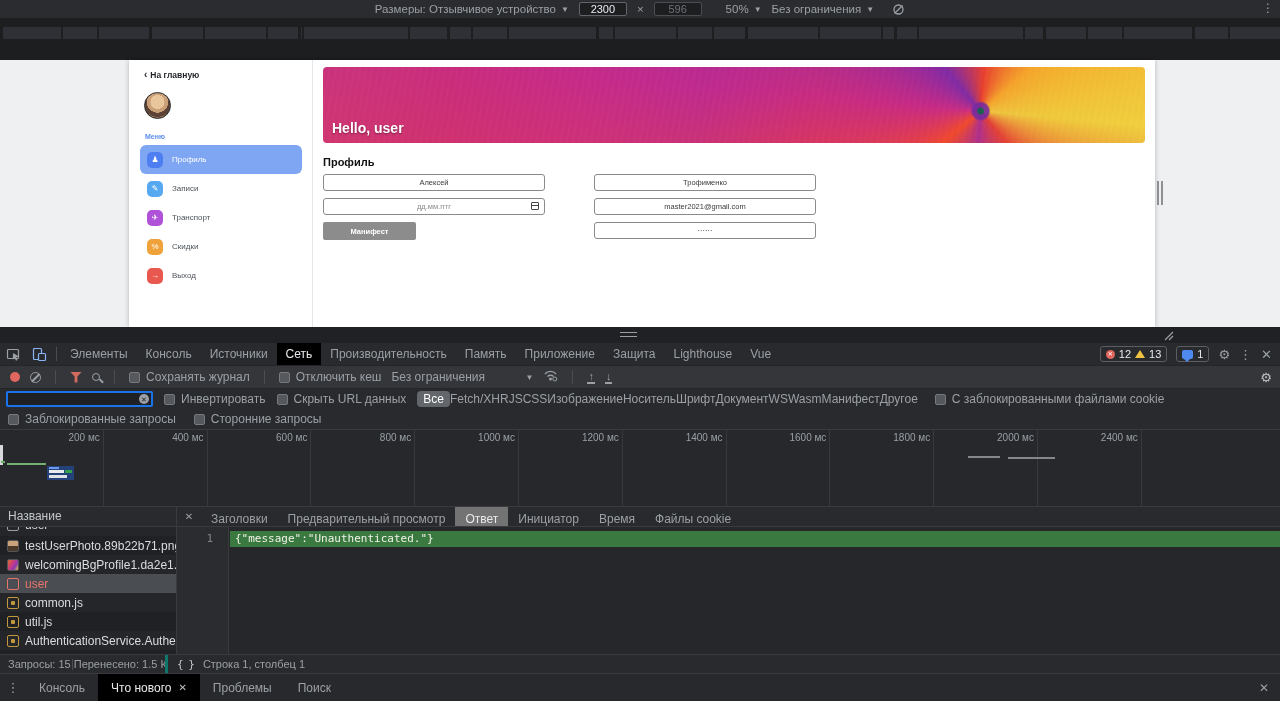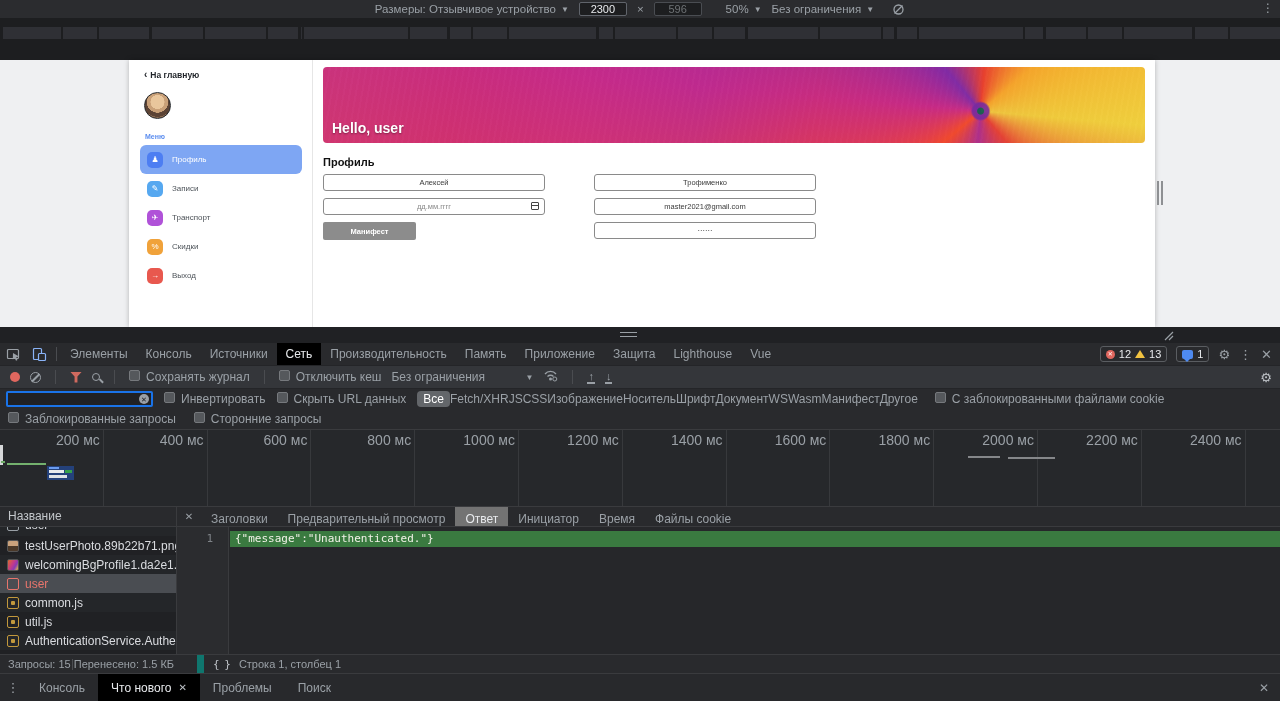--- a/index.html
+++ b/index.html
@@ -96,21 +96,21 @@
     display:flex;align-items:center;gap:10px;padding-left:10px;
     border-top:1px solid #242528;border-bottom:1px solid #242528}
   .rec-dot{width:10px;height:10px;border-radius:50%;background:#e0675f}
   .block-icon{width:11px;height:11px;border:1.5px solid #9aa0a6;border-radius:50%;position:relative}
   .block-icon:before{content:"";position:absolute;left:-1px;top:4px;width:11px;height:1.5px;background:#9aa0a6;transform:rotate(-45deg)}
   .funnel-icon{width:12px;height:11px;background:#d06a5f;
     clip-path:polygon(0 0,100% 0,62% 46%,62% 100%,38% 100%,38% 46%)}
   .search-icon{width:8px;height:8px;border:1.5px solid #9aa0a6;border-radius:50%;position:relative}
   .search-icon:before{content:"";position:absolute;left:6px;top:6px;width:5px;height:1.5px;background:#9aa0a6;transform:rotate(45deg)}
   .cb{width:11px;height:11px;background:#55585c;border:1px solid #76797d;border-radius:2px;flex:none}
-  .cb-row{display:flex;gap:6px;white-space:nowrap}
+  .cb-row{display:flex;align-items:center;gap:6px;white-space:nowrap}
   .throttle-dd{width:142px;display:flex;align-items:center;justify-content:space-between}
   .arrow-btn{font-size:11px;line-height:11px;color:#9aa0a6;border-bottom:2px solid #9aa0a6;padding:0 1px}
   .nt-gear{position:absolute;right:8px;font-size:13px;color:#bdc1c6}
 
   .filter-row1{position:absolute;top:389px;left:0;right:0;height:20px;background:#292a2d;
     display:flex;align-items:center;gap:11px;padding-left:6px}
   .filter-input-wrap{position:relative;width:147px;height:16px;flex:none}
   .filter-input{width:100%;height:100%;background:#202124;border:2px solid #1a73e8;border-radius:2px;
     color:#e8eaed;font-size:11px;font-family:inherit;padding:0 16px 0 4px}
   .clear-icon{position:absolute;right:4px;top:3px;width:10px;height:10px;border-radius:50%;background:#9aa0a6;
@@ -119,21 +119,21 @@
   .pill{white-space:nowrap}
   .pill.active{background:#63666a;color:#fff;border-radius:4px;padding:1px 6px}
   .filter-row2{position:absolute;top:409px;left:0;right:0;height:20px;background:#292a2d;
     display:flex;align-items:center;gap:18px;padding-left:8px}
 
   
   .timeline{position:absolute;top:429px;left:0;right:0;height:78px;background:#26282b;
     border-top:1px solid #3a3b3e;border-bottom:1px solid #3a3b3e}
   .tl-cells{display:flex;height:100%}
   .tl-cell{flex:none;width:103.8px;height:100%;border-right:1px solid #37393c;
-    font-size:14px;color:#9aa0a6;text-align:right;padding:2px 3px 0 0}
+    font-size:10px;color:#9aa0a6;text-align:right;padding:2px 3px 0 0}
   .tl-bar{position:absolute}
   .b-scroll{left:0;top:15px;width:3px;height:20px;background:#d6d8da}
   .b-mark1{left:1px;top:31px;width:4px;height:2px;background:#6fae68}
   .b-green{left:7px;top:33px;width:39px;height:2px;background:#74b16e}
   .b-cluster{left:47px;top:36px;width:27px;height:14px;background:#24417a}
   .b-w1{left:49px;top:40px;width:15px;height:3px;background:#e8eaed}
   .b-g1{left:65px;top:40px;width:7px;height:3px;background:#35a04a}
   .b-w2{left:49px;top:45px;width:18px;height:3px;background:#dfe2e5}
   .b-blue1{left:49px;top:37px;width:10px;height:2px;background:#6a9bf0}
   .b-gray1{left:968px;top:26px;width:32px;height:2px;background:#85878a}
@@ -165,22 +165,22 @@
   .det-tab.active{background:#737373;color:#e8eaed}
   .editor{position:absolute;left:0;top:20px;right:0;bottom:0}
   .gutter{position:absolute;left:0;top:0;width:52px;height:100%;background:#2b2c2f;border-right:1px solid #3a3b3e}
   .lineno{margin-top:5px;padding-right:15px;text-align:right;font:11px "DejaVu Sans Mono",monospace;color:#7e8287}
   .codeline{position:absolute;left:53px;right:0;top:4px;height:16px;background:#3a7a40;
     font:11px "DejaVu Sans Mono",monospace;color:#f2f2e8;line-height:16px;padding-left:5px;white-space:pre}
 
   
   .statusbar{position:absolute;top:654px;left:0;right:0;height:19px;background:#292a2d;
     border-top:1px solid #3a3b3e;display:flex;align-items:center;font-size:11px}
-  .sb-left{width:204px;height:100%;display:flex;align-items:center;gap:1px;padding-left:8px;
-    border-right:7px solid #0f766e;overflow:hidden;white-space:nowrap;flex:none}
+  .sb-left{width:168px;height:100%;display:flex;align-items:center;gap:1px;padding-left:8px;
+    border-right:3px solid #0f766e;overflow:hidden;white-space:nowrap;flex:none}
   .sb-sep{width:1px;height:11px;background:#4a4c50;flex:none}
   .sb-right{display:flex;align-items:center;gap:9px;padding-left:9px;white-space:nowrap}
   .braces-icon{font:11px "DejaVu Sans Mono",monospace;color:#bdc1c6;letter-spacing:-1px}
 
   .drawer{position:absolute;top:673px;left:0;right:0;height:28px;background:#28292c;
     border-top:1px solid #3a3b3e;display:flex;align-items:center}
   .drawer-more{width:26px;text-align:center;font-size:13px;color:#9aa0a6}
   .dr-tab{display:flex;align-items:center;gap:7px;height:100%;padding:0 13px;white-space:nowrap}
   .dr-tab.active{background:#000;color:#e8eaed}
   .dr-tab .x{display:none;font-size:10px;color:#bdc1c6}
@@ -480,21 +480,20 @@
         <div class="tl-cell"><span>1200 мс</span></div>
 
         <div class="tl-cell"><span>1400 мс</span></div>
 
         <div class="tl-cell"><span>1600 мс</span></div>
 
         <div class="tl-cell"><span>1800 мс</span></div>
 
         <div class="tl-cell"><span>2000 мс</span></div>
 
-        <div class="tl-cell"><span>2200 мс</span></div>
 
         <div class="tl-cell"><span>2400 мс</span></div>
       </div>
     <div class="tl-bar b-scroll"></div>
     <div class="tl-bar b-mark1"></div>
     <div class="tl-bar b-green"></div>
     <div class="tl-bar b-cluster"></div>
     <div class="tl-bar b-blue1"></div>
     <div class="tl-bar b-w1"></div>
     <div class="tl-bar b-g1"></div>

